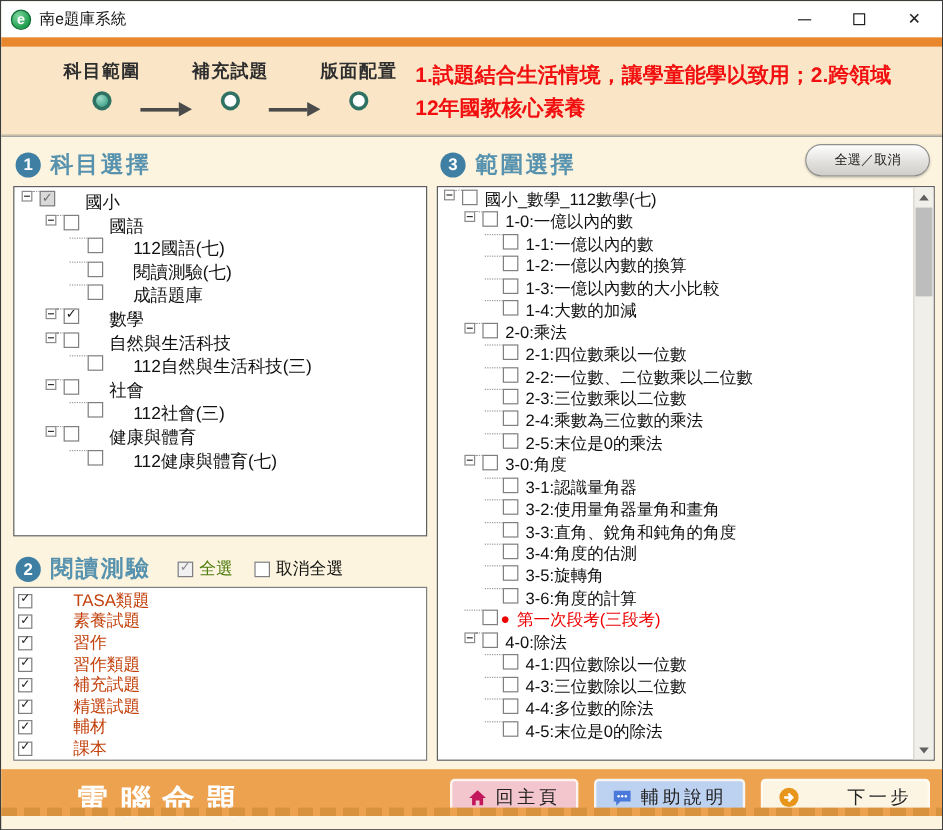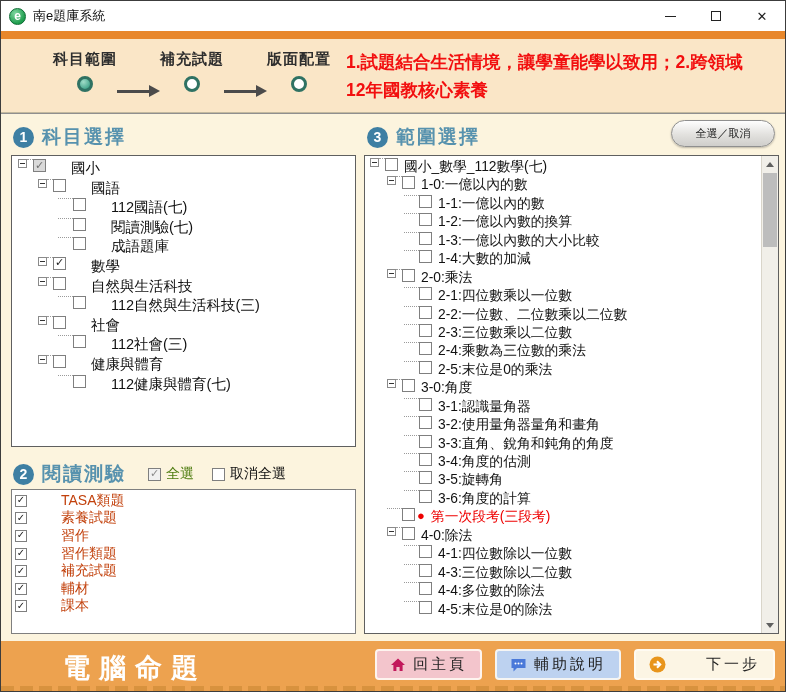--- a/index.html
+++ b/index.html
@@ -72,21 +72,21 @@
 
   
   .sbar { position:absolute; top:0; right:0; bottom:0; width:17px; background:#F1EFE9; border-left:1px solid #d9d5ca; }
   .sb-arr { height:16px; display:flex; align-items:center; justify-content:center; }
   .sb-arr.up::after { content:""; border-left:4px solid transparent; border-right:4px solid transparent; border-bottom:5px solid #606060; }
   .sb-arr.down { position:absolute; bottom:0; left:0; right:0; }
   .sb-arr.down::after { content:""; border-left:4px solid transparent; border-right:4px solid transparent; border-top:5px solid #606060; }
   .sb-thumb { position:absolute; top:17px; left:1px; right:1px; height:74px; background:#bdbdbd; }
 
   
-  .footer { position:relative; height:52px; background:#EDA24F; }
+  .footer { position:relative; height:39px; background:#EDA24F; }
   .brand { position:absolute; left:62px; top:9px; font-size:27px; font-weight:bold; color:#fff; letter-spacing:9px; }
   .fstrip { position:absolute; bottom:0; left:0; right:0; height:7px; background:repeating-linear-gradient(90deg,#D8923E 0 13px,#EDA24F 13px 19px); }
   .fbtns { position:absolute; right:10px; top:8px; display:flex; gap:13px; }
   .fbtn { height:31px; padding:0 13px; border:2px solid rgba(255,252,245,.85); border-radius:4px; display:flex; align-items:center; gap:7px; font-size:15px; color:#222; letter-spacing:3px; cursor:default; }
   .fbtn svg { flex:none; }
 </style>
 </head>
 <body>
 
 <div class="window">
@@ -253,20 +253,24 @@
         <div class="src-row">
           <span class="cb on"></span>
           <span class="txt">習作類題</span>
         </div>
         <div class="src-row">
           <span class="cb on"></span>
           <span class="txt">補充試題</span>
         </div>
         <div class="src-row">
           <span class="cb on"></span>
+          <span class="txt">精選試題</span>
+        </div>
+        <div class="src-row">
+          <span class="cb on"></span>
           <span class="txt">輔材</span>
         </div>
         <div class="src-row">
           <span class="cb on"></span>
           <span class="txt">課本</span>
         </div>
       </div>
 
     <div class="sec-head" style="left:366px; top:10px;">
       <span class="badge">3</span>

